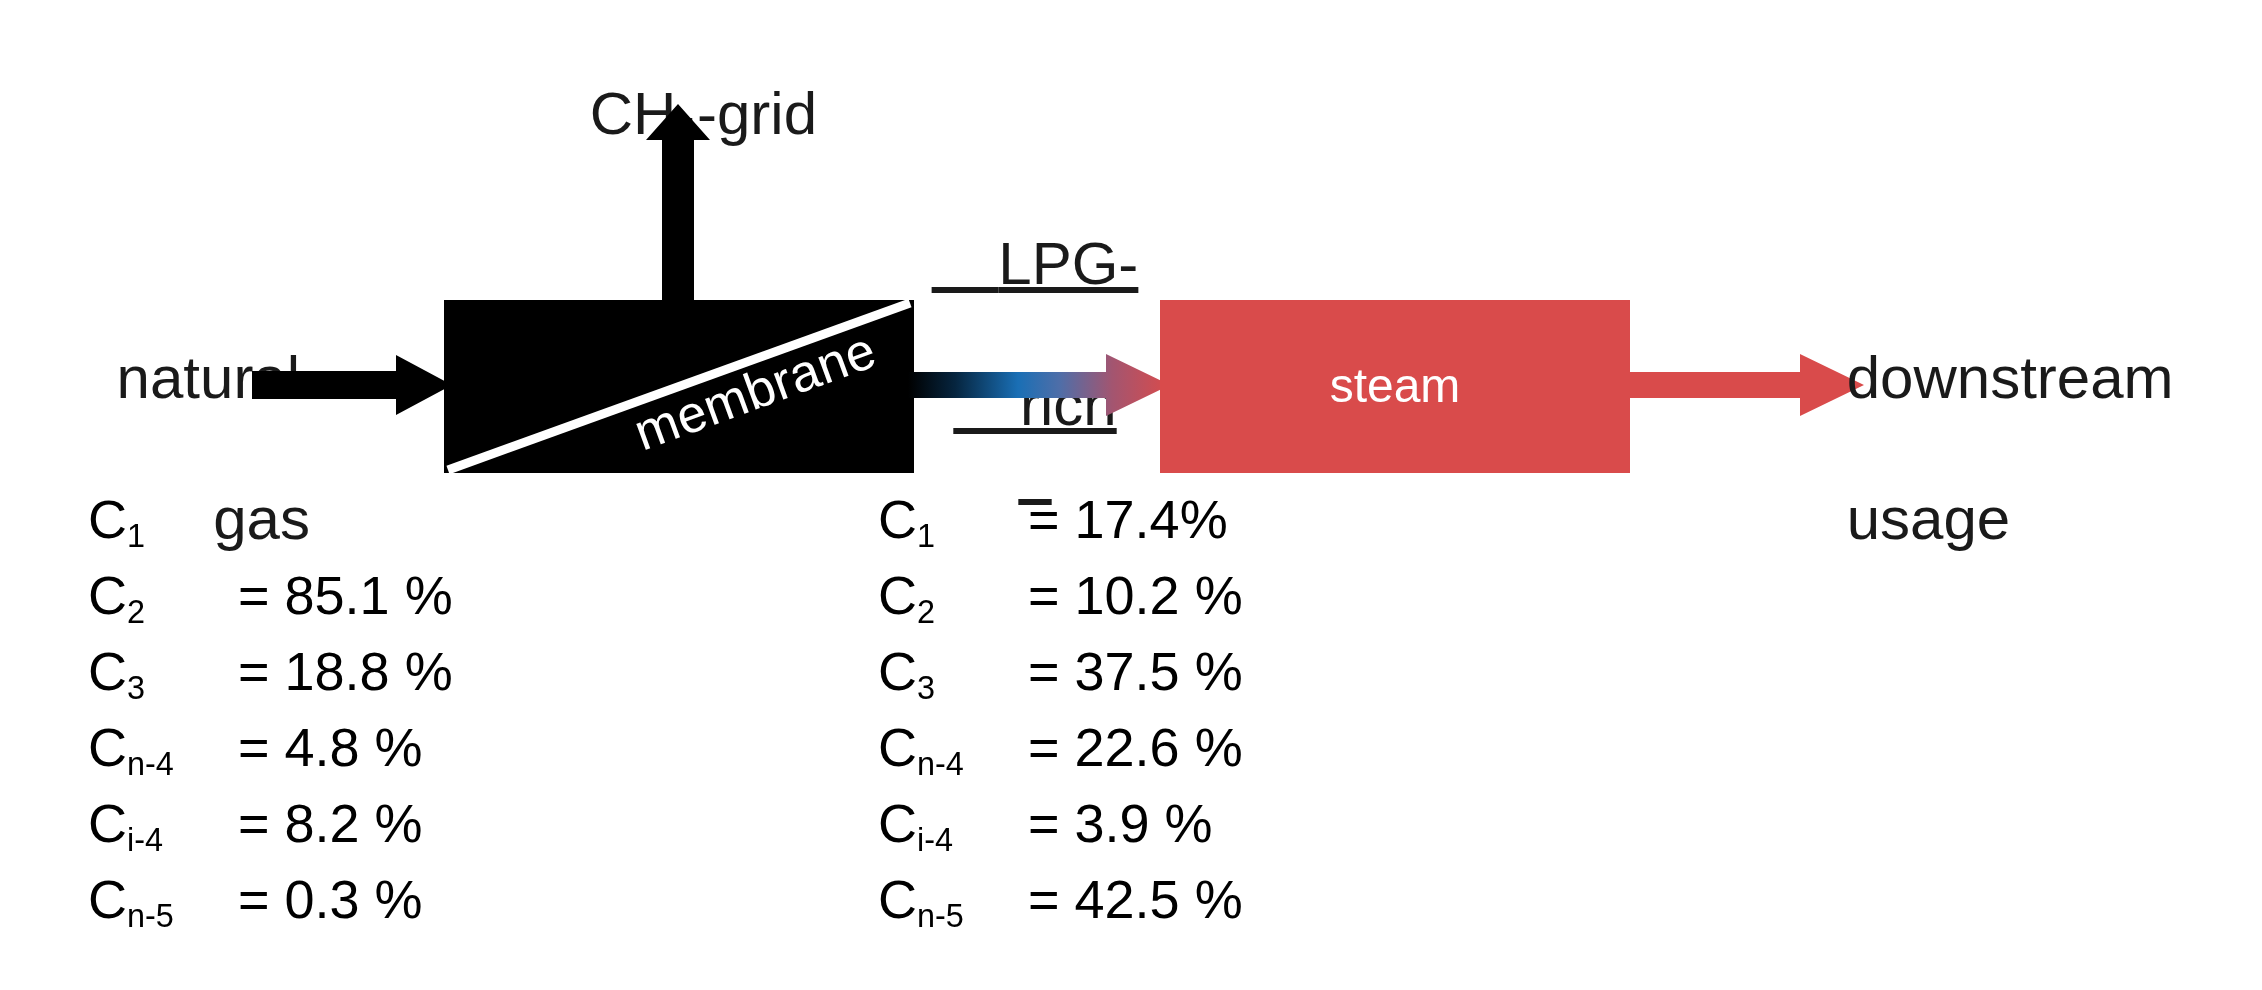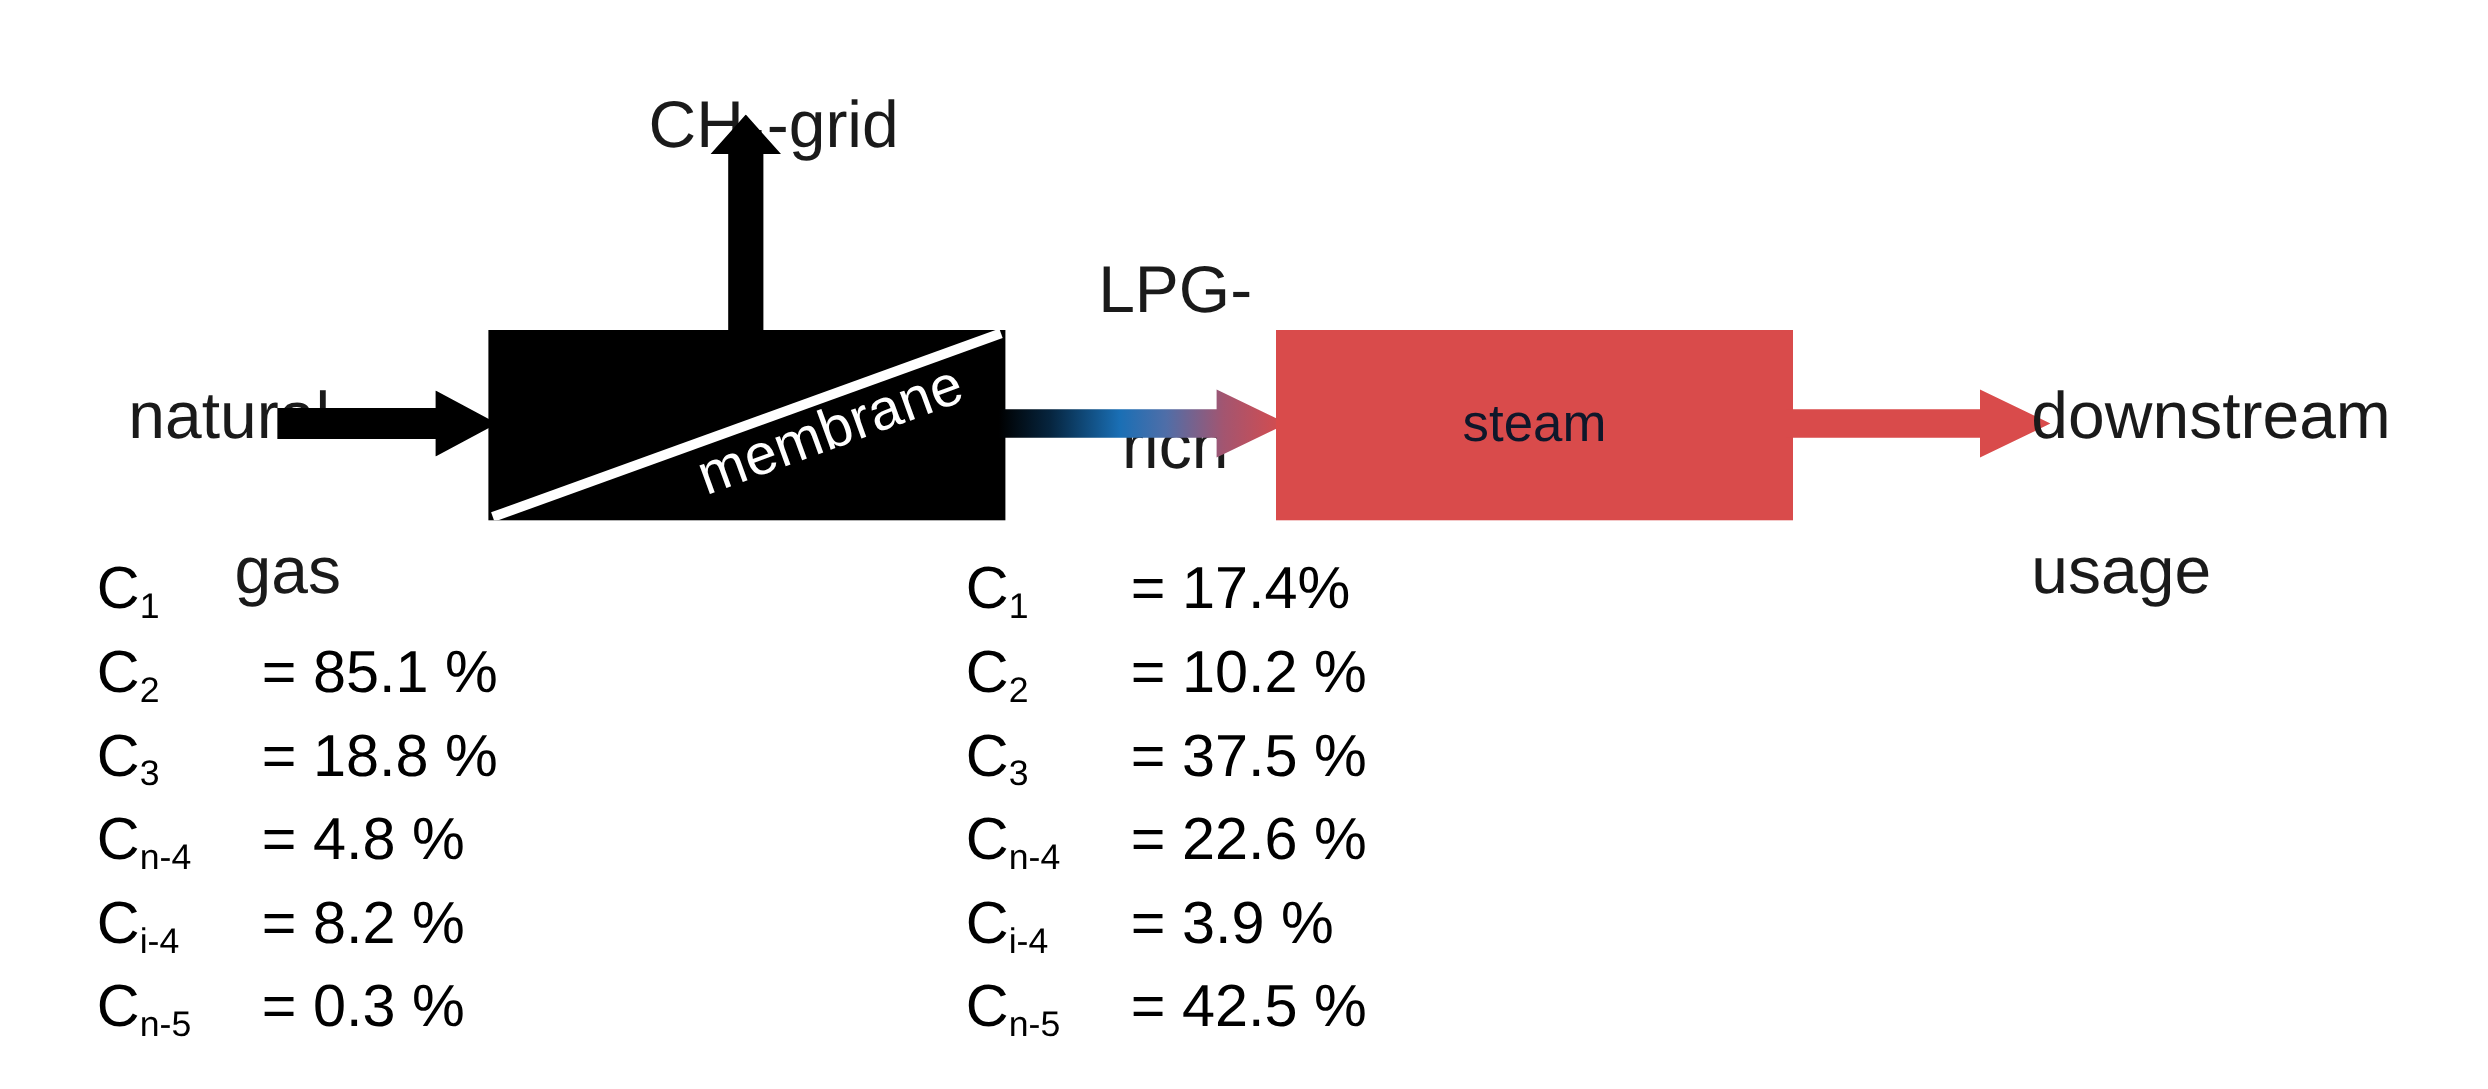--- a/index.html
+++ b/index.html
@@ -39,20 +39,21 @@
     width: 420px;
     text-align: center;
     font-size: 60px;
   }
   #lpg-rich-label {
     left: 920px;
     top: 158px;
     width: 230px;
     text-align: center;
     font-size: 60px;
+    text-decoration: underline;
   }
   #downstream-label {
     left: 1780px;
     top: 272px;
     width: 400px;
     text-align: left;
     font-size: 60px;
   }
   .sub {
     font-size: 0.62em;
@@ -93,21 +94,21 @@
     top: 300px;
     width: 470px;
     height: 173px;
     background: #d94b4b;
     display: flex;
     flex-direction: column;
     align-items: center;
     justify-content: center;
   }
   #reformer-box .rline {
-    color: #0f172a;
+    color: #ffffff;
     font-size: 48px;
     line-height: 1.22;
     white-space: pre;
   }
 
   
   .arrow-svg { position: absolute; }
   #feed-arrow      { left: 252px;  top: 355px;  width: 200px; height: 60px; }
   #ch4-arrow       { left: 640px;  top: 104px;  width: 76px;  height: 205px; }
   #lpg-arrow       { left: 908px;  top: 352px;  width: 262px; height: 66px; }
@@ -120,21 +121,20 @@
   .comp-row {
     display: flex;
     align-items: baseline;
     height: 76px;
     white-space: pre;
   }
   .comp-species {
     display: inline-block;
     width: 150px;
     white-space: pre;
-    margin-top: 16px;
   }
   .comp-species .sub { font-size: 0.60em; vertical-align: -0.28em; }
   .comp-value { white-space: pre; }
 </style>
 </head>
 <body>
 
 <div id="canvas">
 
   <div class="lbl" id="natural-gas-label">

